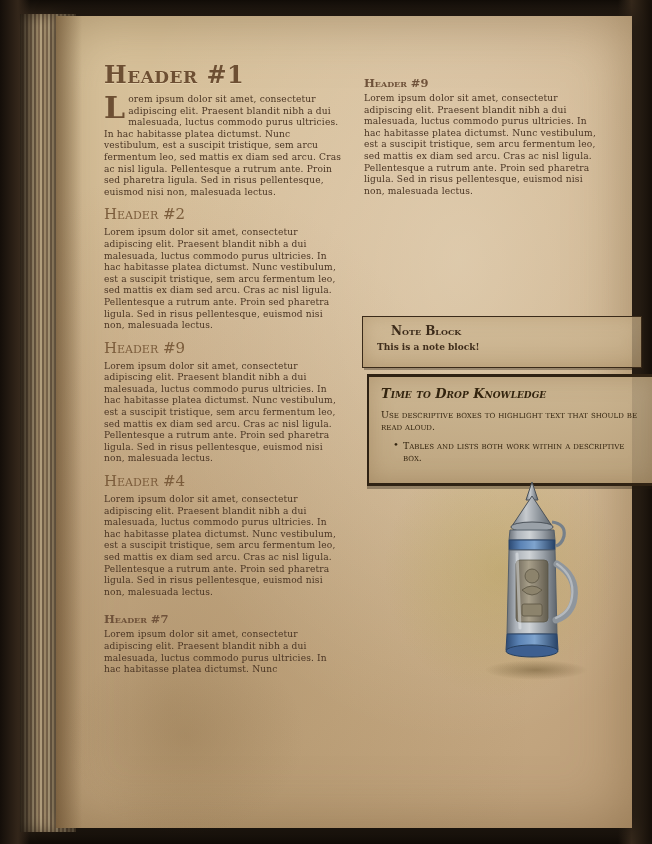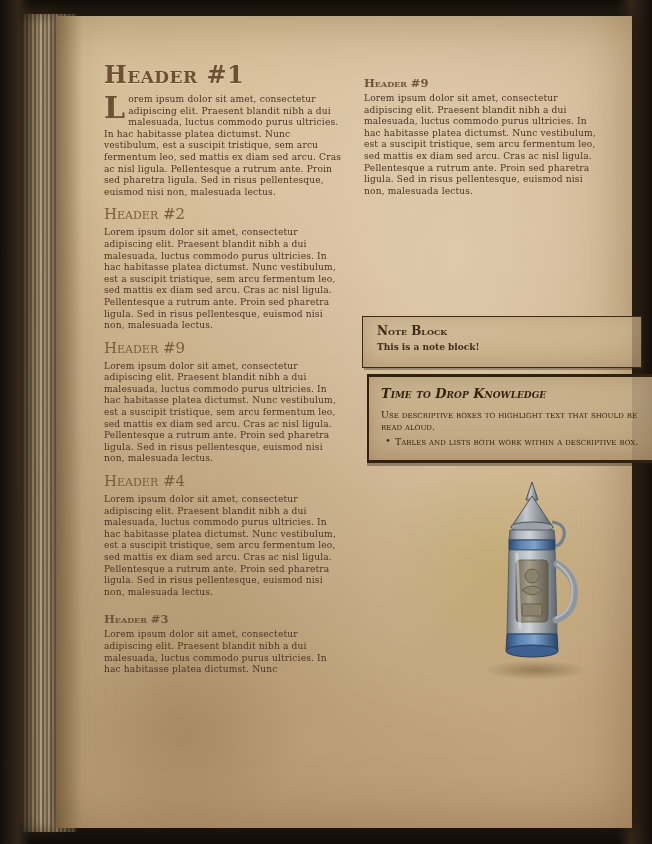--- a/index.html
+++ b/index.html
@@ -165,21 +165,21 @@
     background: linear-gradient(180deg, rgba(208,186,150,.75), rgba(192,168,130,.72));
     border: 1.5px solid #3a2a19;
     box-shadow: 2px 2px 0 rgba(40,28,16,.35), inset 0 0 18px rgba(140,108,66,.35);
   }
   .noteblock .nb-title {
     font-family: "DejaVu Serif", serif;
     font-variant: small-caps;
     font-weight: 700;
     font-size: 12px;
     color: #3c2b1a;
-    margin: 0 0 4px 4px;
+    margin: 0 0 4px 18px;
   }
   .noteblock .nb-text {
     font-family: "DejaVu Serif", serif;
     font-size: 9px;
     line-height: 11px;
     color: #3f2d1c;
     margin: 4px;
     font-weight: bold;
   }
 
@@ -207,21 +207,21 @@
   }
   .descbox .db-text {
     font-family: "DejaVu Serif", serif;
     font-variant: small-caps;
     font-size: 9.4px;
     line-height: 11.5px;
     color: #33240f;
     margin: 8px 0 4px 0;
   }
   .descbox .db-list {
-    margin: 0; padding: 0 0 0 14px;
+    margin: 8px; padding: 0 0 0 14px;
   }
   .descbox .db-list li {
     font-family: "DejaVu Serif", serif;
     font-variant: small-caps;
     font-size: 9.4px;
     line-height: 11.5px;
     color: #33240f;
     list-style: none;
     position: relative;
   }
@@ -274,21 +274,21 @@
 
       <h2 class="sec">Header #2</h2>
       <p class="body">Lorem ipsum dolor sit amet, consectetur adipiscing elit. Praesent blandit nibh a dui malesuada, luctus commodo purus ultricies. In hac habitasse platea dictumst. Nunc vestibulum, est a suscipit tristique, sem arcu fermentum leo, sed mattis ex diam sed arcu. Cras ac nisl ligula. Pellentesque a rutrum ante. Proin sed pharetra ligula. Sed in risus pellentesque, euismod nisi non, malesuada lectus.</p>
 
       <h2 class="sec">Header #9</h2>
       <p class="body">Lorem ipsum dolor sit amet, consectetur adipiscing elit. Praesent blandit nibh a dui malesuada, luctus commodo purus ultricies. In hac habitasse platea dictumst. Nunc vestibulum, est a suscipit tristique, sem arcu fermentum leo, sed mattis ex diam sed arcu. Cras ac nisl ligula. Pellentesque a rutrum ante. Proin sed pharetra ligula. Sed in risus pellentesque, euismod nisi non, malesuada lectus.</p>
 
       <h2 class="sec">Header #4</h2>
       <p class="body">Lorem ipsum dolor sit amet, consectetur adipiscing elit. Praesent blandit nibh a dui malesuada, luctus commodo purus ultricies. In hac habitasse platea dictumst. Nunc vestibulum, est a suscipit tristique, sem arcu fermentum leo, sed mattis ex diam sed arcu. Cras ac nisl ligula. Pellentesque a rutrum ante. Proin sed pharetra ligula. Sed in risus pellentesque, euismod nisi non, malesuada lectus.</p>
 
-      <h3 class="sub">Header #3</h3>
+      <h3 class="sub">Header #7</h3>
       <p class="body">Lorem ipsum dolor sit amet, consectetur adipiscing elit. Praesent blandit nibh a dui malesuada, luctus commodo purus ultricies. In hac habitasse platea dictumst. Nunc</p>
     </div>
 
     <div class="col col-right">
 
       <h3 class="sub">Header #9</h3>
       <p class="body">Lorem ipsum dolor sit amet, consectetur adipiscing elit. Praesent blandit nibh a dui malesuada, luctus commodo purus ultricies. In hac habitasse platea dictumst. Nunc vestibulum, est a suscipit tristique, sem arcu fermentum leo, sed mattis ex diam sed arcu. Cras ac nisl ligula. Pellentesque a rutrum ante. Proin sed pharetra ligula. Sed in risus pellentesque, euismod nisi non, malesuada lectus.</p>
     </div>
 
     <div class="noteblock">

